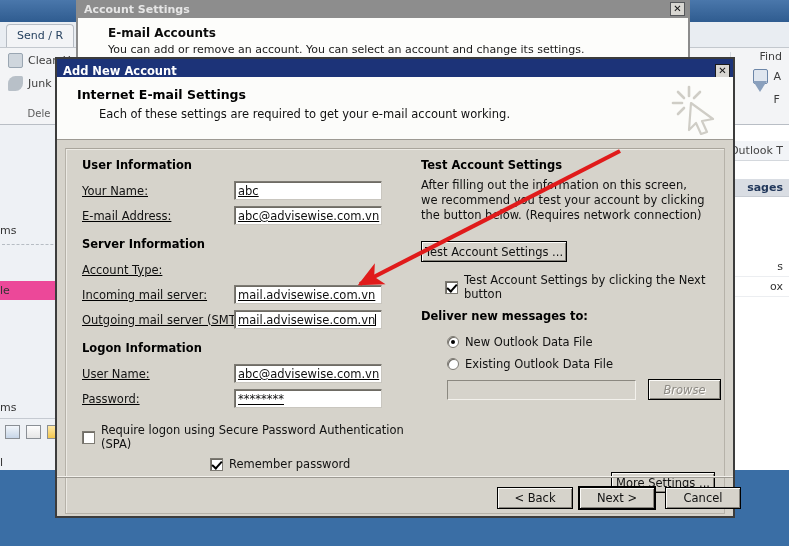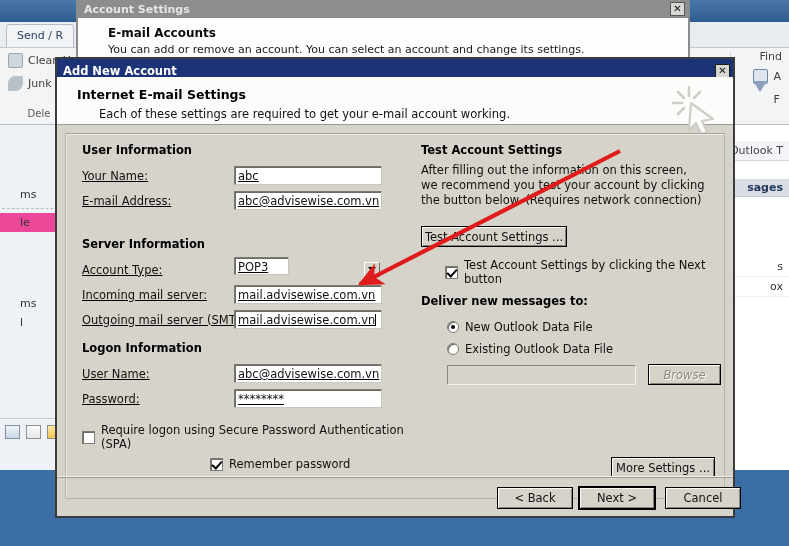--- a/index.html
+++ b/index.html
@@ -34,21 +34,21 @@
   .ico-book { background:#dfe6ef; border:1px solid #6c86a8; border-radius:2px; }
   .ico-filter { width:0;height:0;border-left:7px solid transparent;border-right:7px solid transparent;
     border-top:11px solid #8aa0bd; margin-top:2px; }
   .ol-grplabel { position:absolute; font-size:10px; color:#5a5a5a; text-align:center; }
   .ol-grpsep { position:absolute; top:52px; width:1px; height:66px; background:#d3d8de; }
   .caret { width:0;height:0;border-left:3px solid transparent;border-right:3px solid transparent;
     border-top:4px solid #6b6b6b; display:inline-block; }
 
   .ol-navpane { position:absolute; left:0; top:125px; width:66px; height:345px;
     background:#eef1f5; border-right:1px solid #c5cad1; }
-  .ol-nav-item { font-size:11px; color:#333; padding:3px 20px; white-space:nowrap; overflow:hidden; }
+  .ol-nav-item { font-size:11px; color:#333; padding:3px 0; white-space:nowrap; overflow:hidden;margin-top:36px; }
   .ol-nav-item.sel { background:#ec4899; }
   .ol-nav-divider { border-top:1px dashed #b6bcc3; margin:4px 2px; }
   .ol-nav-icons { position:absolute; left:0; bottom:26px; width:66px; height:26px;
     border-top:1px solid #c5cad1; display:flex; align-items:center; gap:6px; padding-left:5px; }
   .navico { width:15px; height:14px; border:1px solid #8a8f95; }
   .navico.a { background:linear-gradient(#f2f6fb,#c7d6e8); }
   .navico.b { background:linear-gradient(#fdfdfd,#e6e6e6); }
   .navico.c { background:linear-gradient(#ffe9a8,#f2c64d); }
 
   .ol-listpane { position:absolute; left:67px; top:125px; width:722px; height:345px; background:#fff; }
@@ -76,21 +76,21 @@
   
   .dlg { position:absolute; left:55px; top:57px; width:680px; height:461px;
     background:#d6d3cb; border:2px solid #3c3c3c; }
   .dlg-title { height:18px; background:#1c3378;
     display:flex; align-items:center; padding:6px 3px 0 6px; }
   .dlg-title .t { flex:1; font-weight:bold; font-size:11.5px; color:#fff; white-space:nowrap; }
   .dlg-close { width:15px; height:14px; background:#d9d7d2;
     border:1px solid #1b1b1b; display:flex; align-items:center; justify-content:center;
     font-size:10px; font-weight:bold; color:#111; line-height:1; }
 
-  .dlg-header { position:relative; height:48px; background:#fcfcfa;
+  .dlg-header { position:relative; height:63px; background:#fcfcfa;
     border-bottom:1px solid #9d9a93; padding:10px 0 14px 20px; }
   .dlg-h1 { font-weight:bold; font-size:12.5px; color:#000; margin-bottom:5px; }
   .dlg-h2 { font-size:11.5px; color:#111; padding-left:22px; }
   .wm { position:absolute; right:12px; top:6px; width:52px; height:52px; }
 
   .dlg-content { position:relative; margin:8px; height:366px;
     background:#d6d3cb; border:1px solid #b6b2a9; border-top-color:#a9a59c;
     box-shadow: inset 1px 1px 0 #eceae4; }
 
   .col-left { position:absolute; left:16px; top:9px; width:330px; }
@@ -267,30 +267,24 @@
         <div class="frow">
           <span class="flabel">Your Name:</span>
           <span class="fbox">abc</span>
         </div>
 
         <div class="frow">
           <span class="flabel">E-mail Address:</span>
           <span class="fbox">abc@advisewise.com.vn</span>
         </div>
 
-        <div class="sec-h" style="margin-top:24px;">Server Information</div>
+        <div class="sec-h" style="margin-top:9px;">Server Information</div>
 
         <div class="frow">
           <span class="flabel">Account Type:</span>
-          <span class="fcombo">
-            <span class="fbox">POP3</span>
-            <span class="arrowbtn">
-                <i></i>
-              </span>
-          </span>
         </div>
 
         <div class="frow">
           <span class="flabel">Incoming mail server:</span>
           <span class="fbox">mail.advisewise.com.vn</span>
         </div>
 
         <div class="frow">
           <span class="flabel">Outgoing mail server (SMTP):</span>
           <span class="fbox caret-on">mail.advisewise.com.vn</span>

